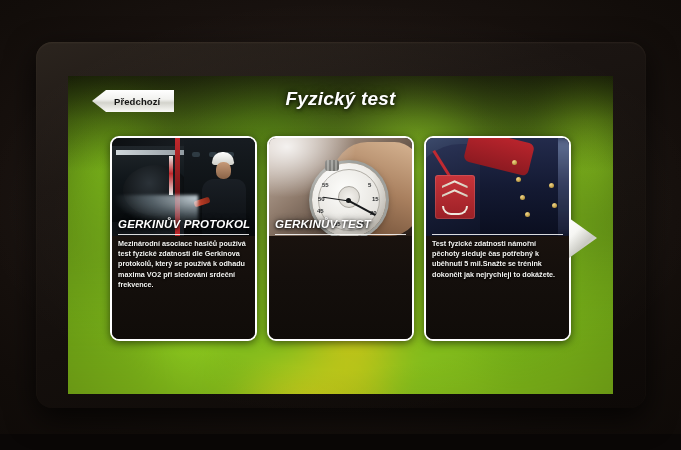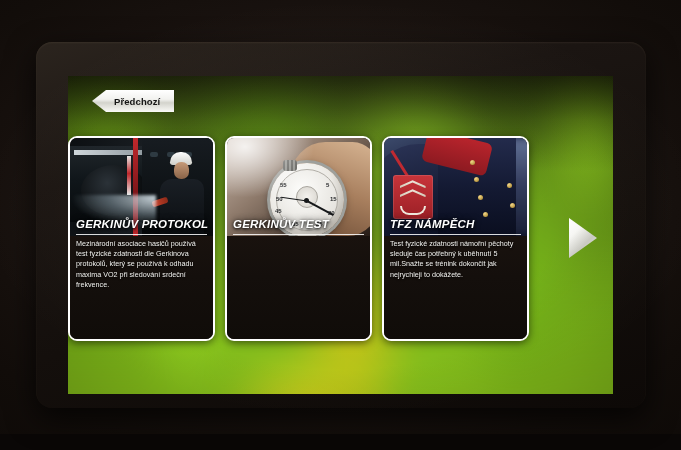--- a/index.html
+++ b/index.html
@@ -83,21 +83,21 @@
     text-align:center;
     font-size:19px; font-weight:bold; font-style:italic;
     color:#ffffff;
     text-shadow: 0 1px 4px rgba(0,0,0,.85), 0 0 10px rgba(0,0,0,.5);
     letter-spacing:.2px;
   }
 
   
   #cards {
     position:absolute; left:0; top:60px; width:100%;
-    display:flex; justify-content:flex-start; gap:10px;
+    display:flex; justify-content:center; gap:10px;
     z-index:4;
   }
   .card {
     position:relative;
     width:147px; height:205px;
     border:2px solid #ffffff;
     border-radius:9px;
     overflow:hidden;
     background:#130e0b;
     box-shadow: 0 2px 8px rgba(0,0,0,.55);
@@ -114,21 +114,21 @@
     color:#ffffff; letter-spacing:.2px;
     text-shadow: 0 1px 3px rgba(0,0,0,.95), 0 0 6px rgba(0,0,0,.8);
     white-space:nowrap;
   }
   .card-rule {
     position:absolute; left:6px; right:6px; top:96px; height:1px; z-index:3;
     background: rgba(255,255,255,.85);
   }
   .card-text {
     position:absolute; left:6px; right:6px; top:101px; z-index:3;
-    font-size:7.2px; line-height:1.42; font-weight:normal;
+    font-size:7.2px; line-height:1.42; font-weight:bold;
     color:#f3f3f0;
     text-shadow: 0 1px 2px rgba(0,0,0,.95);
   }
 
   
   .art1 { position:absolute; inset:0;
     background: linear-gradient(100deg,#0c0f12 0%, #14181c 30%, #1a1f24 55%, #0f1316 100%); }
   .art1 .truck-panel { position:absolute; left:0; top:8px; width:64%; height:78%;
     background: linear-gradient(180deg,#20262b 0%, #10161a 45%, #070a0c 100%); }
   .art1 .hose-bar { position:absolute; left:4px; top:12px; width:52%; height:5px;
@@ -231,20 +231,21 @@
 <div id="photo">
   <div id="bezel"></div>
 
   <div id="screen">
     <div id="bg"></div>
 
     <div id="header">
       <div id="back-btn">
         <span id="back-label">Předchozí</span>
       </div>
+      <div id="title">Fyzický test</div>
     </div>
 
     <div id="cards">
 
       <div class="card">
         <div class="card-photo">
           <div class="art1">
             <div class="truck-panel"></div>
             <div class="hose-bar"></div>
             <div class="drum"></div>
@@ -310,21 +311,20 @@
             <div class="btn" style="left:86%;top:46%"></div>
             <div class="btn" style="left:88%;top:66%"></div>
             <div class="chevron-badge">
               <div class="chev" style="top:5px"></div>
               <div class="chev" style="top:14px"></div>
               <div class="rocker"></div>
             </div>
           </div>
         </div>
         <div class="card-body"></div>
-        <div class="card-heading">TFZ NÁMPĚCH</div>
         <div class="card-rule"></div>
         <div class="card-text">Test fyzické zdatnosti námořní pěchoty sleduje čas potřebný k uběhnutí 5 mil.Snažte se trénink dokončit jak nejrychleji to dokážete.</div>
       </div>
 
     </div>
 
     <div id="next-arrow"></div>
   </div>
 </div>
 

